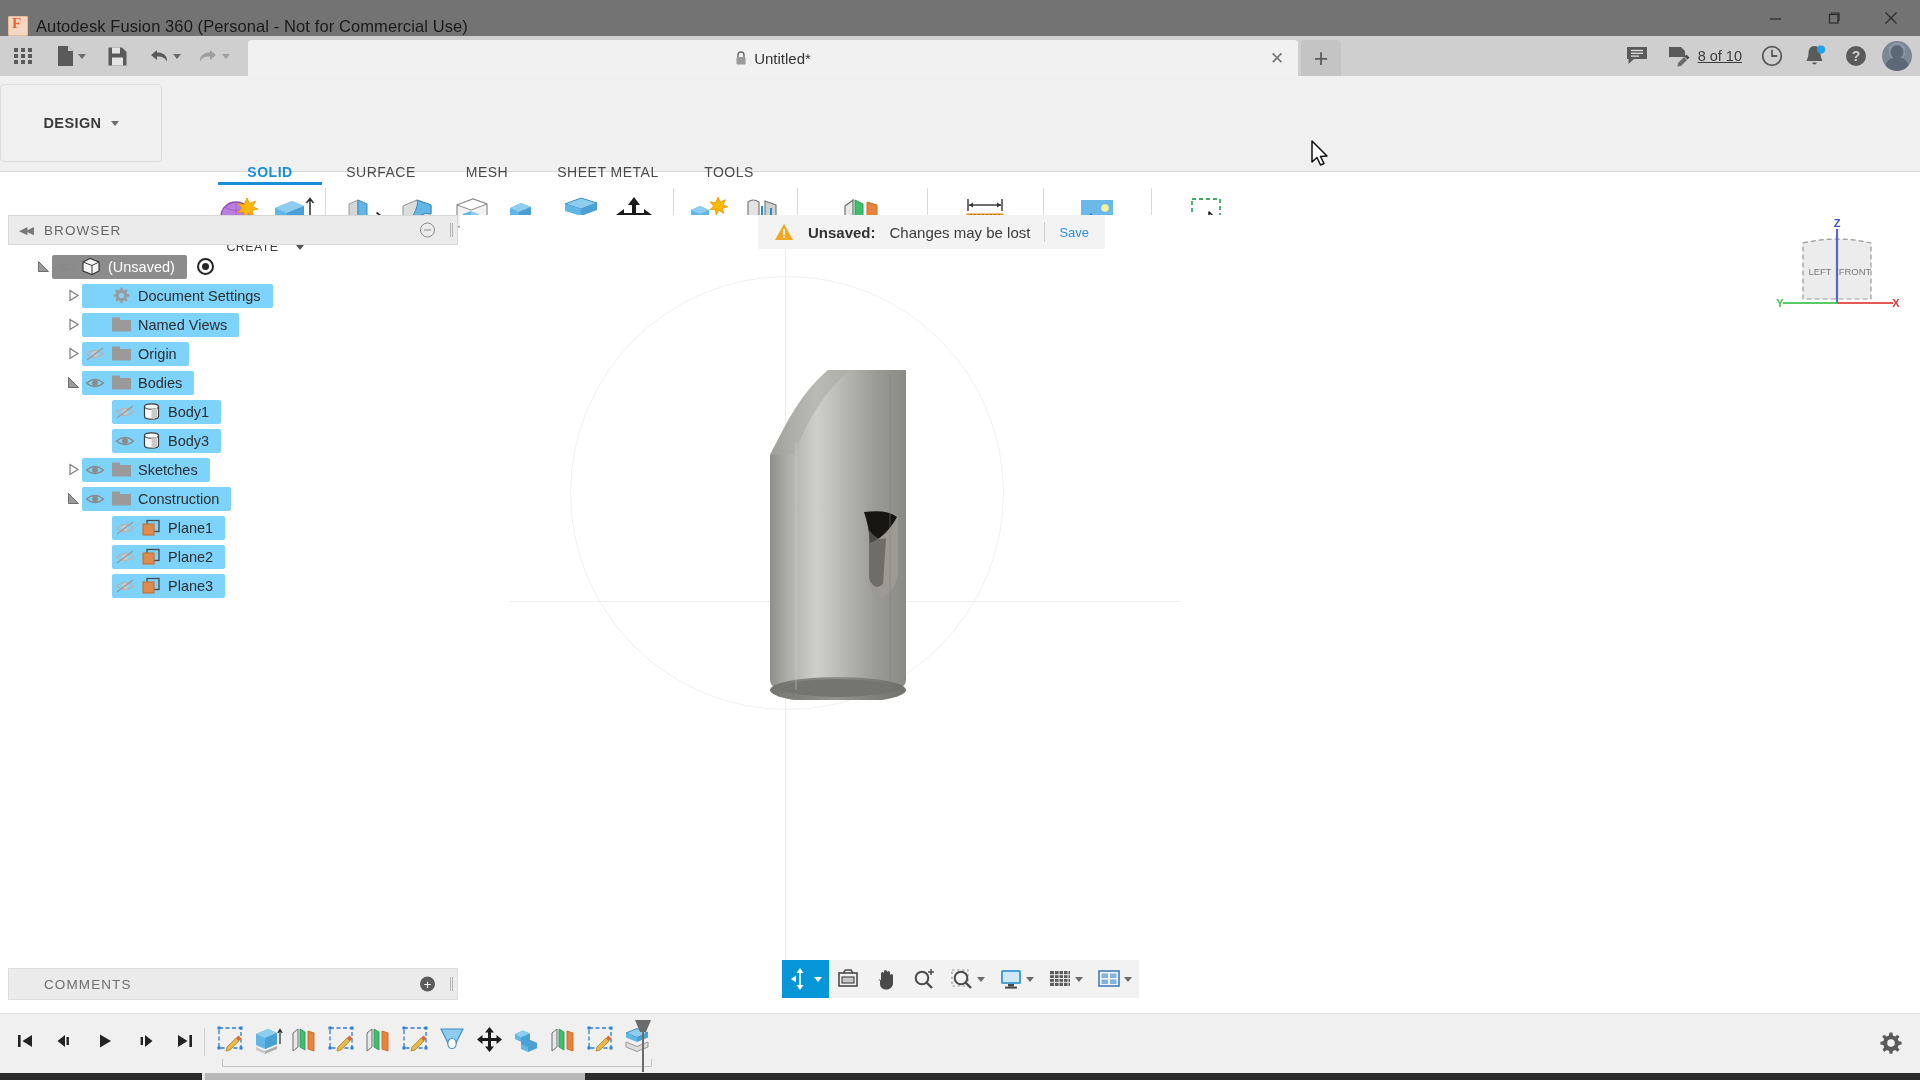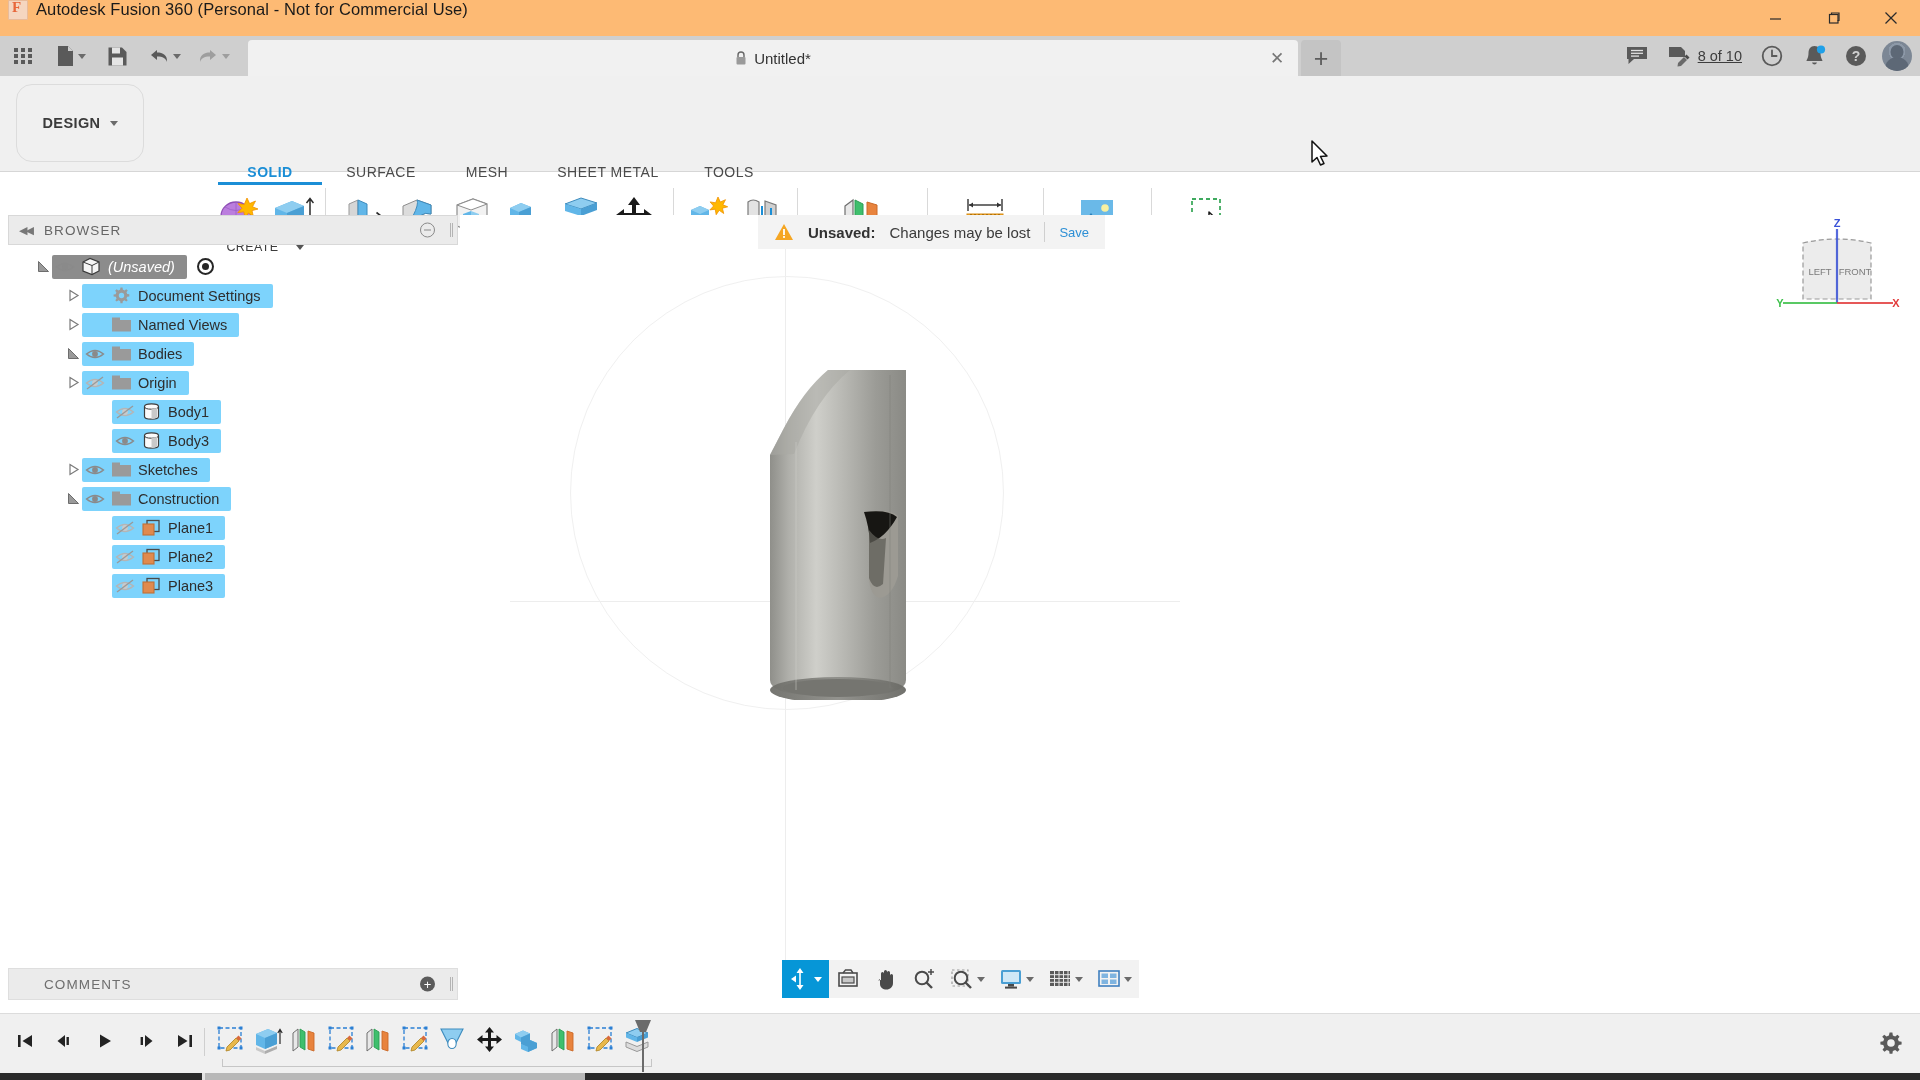--- a/index.html
+++ b/index.html
@@ -7,21 +7,21 @@
     width: 1920px; height: 1080px;
     font-family: "Liberation Sans", sans-serif;
     background: #fff; overflow: hidden;
     -webkit-font-smoothing: antialiased;
   }
   #app { position: relative; width: 1920px; height: 1080px; }
 
   
   .titlebar {
     position: absolute; top: 0; left: 0; width: 1920px; height: 36px;
-    background: #fdba74; display: flex; align-items: flex-start;
+    background: #737373; display: flex; align-items: flex-end;
   }
   .tb-logo {
     width: 20px; height: 20px; margin-left: 8px; margin-right: 8px;
     background: #f5d6c0; border: 1px solid #e8bb9b; position: relative;
     border-radius: 1px;
   }
   .tb-logo::before {
     content: "F"; position: absolute; left: 3px; top: -2px;
     font-size: 15px; font-weight: bold; color: #e8663a;
     font-family: "Liberation Serif", serif;
@@ -77,22 +77,22 @@
     content:""; position:absolute; left:50%; top:14%; transform: translateX(-50%);
     width: 13px; height: 14px; border-radius: 50%; background: #5d6876; z-index: 2;
   }
 
   
   .ribbon {
     position: absolute; top: 76px; left: 0; width: 1920px; height: 96px;
     background: #f0f0f0; border-bottom: 1px solid #d6d6d6;
   }
   .wsbox {
-    position: absolute; left: 16px; top: 8px; width: 128px; height: 78px;
-    background: #f0f0f0; border: 1px solid #dcdcdc; border-radius: 16px;
+    position: absolute; left: 0; top: 8px; width: 162px; height: 78px;
+    background: #f0f0f0; border: 1px solid #dcdcdc; border-radius: 4px;
     display: flex; align-items: center; justify-content: center; gap: 6px;
   }
   .wsbox-label { font-size: 14.5px; font-weight: bold; color: #3b3b3b; letter-spacing: 0.4px; }
   .ribtabs { position: absolute; left: 215px; top: 88px; display: flex; gap: 1px; }
   .ribtab {
     font-size: 14px; color: #4a4a4a; letter-spacing: 0.5px; text-align: center;
     padding: 0 6px; position: relative; padding-bottom: 5px;
   }
   .ribtab.active { color: #1b8ed6; font-weight: bold; }
   .ribtab.active::after {
@@ -124,21 +124,21 @@
   .panel-dot::after { content:""; width:7px; height:1.6px; background:#8a8a8a; }
   .grip { position:absolute; right: 4px; top: 50%; transform: translateY(-50%);
           width: 3px; height: 14px; border-left: 1px solid #b4b4b4; border-right: 1px solid #b4b4b4;}
 
   .tree { position: absolute; left: 8px; top: 252px; width: 450px; }
   .tnode {
     display: flex; align-items: center; height: 29px; font-size: 14.5px; color: #2e2e2e;
     position: relative;
   }
   .tnode-hl { background: #7dd3fc; border-radius: 2px; display:flex; align-items:center; height:24px; padding-right: 12px; }
-  .tnode-hl.sel { background: #8c8c8c; color: #fff; font-style: italic; }
+  .tnode-hl.sel { background: #8c8c8c; color: #fff; }
   .tri { width: 18px; display: flex; align-items: center; justify-content: center; }
   .eye { width: 26px; display: flex; align-items: center; justify-content: center; }
   .tico { width: 26px; display: flex; align-items: center; justify-content: center; margin-right: 4px;}
   .tlabel { white-space: nowrap; }
   .radio-mark {
     width: 17px; height: 17px; border-radius: 50%; border: 2px solid #262626;
     display: flex; align-items: center; justify-content: center; margin-left: 10px; background:#fff;
   }
   .radio-mark::after { content:""; width:7px; height:7px; border-radius:50%; background:#262626; }
 
@@ -619,61 +619,61 @@
               <rect x="1" y="4" width="19" height="11.5" fill="#9a9a9a"></rect>
             </svg>
           </span>
           <span class="tlabel">Named Views</span>
         </span>
       </div>
       <div class="tnode">
         <span style="display:inline-block;width:56px"></span>
         <span class="tri">
           <svg width="13" height="13" viewBox="0 0 13 13">
-            <path d="M1.5 11.5 L11.5 11.5 L1.5 1.5 Z" fill="#9a9a9a" stroke="#6d6d6d" stroke-width="1"></path>
-          </svg>
-        </span>
-        <span class="tnode-hl">
-          <span class="eye">
-            <svg width="20" height="16" viewBox="0 0 20 16">
-              <path d="M1.5 8 Q10 0.8 18.5 8 Q10 15.2 1.5 8 Z" fill="none" stroke="#8a8a8a" stroke-width="1.4"></path>
-              <circle cx="10" cy="8" r="2.9" fill="#8a8a8a"></circle>
-            </svg>
-          </span>
-          <span class="tico">
-            <svg width="21" height="17" viewBox="0 0 21 17">
-              <rect x="1" y="1.5" width="8" height="2.5" fill="#9a9a9a"></rect>
-              <rect x="1" y="4" width="19" height="11.5" fill="#9a9a9a"></rect>
-            </svg>
-          </span>
-          <span class="tlabel">Bodies</span>
-        </span>
-      </div>
-      <div class="tnode">
-        <span style="display:inline-block;width:56px"></span>
-        <span class="tri">
-          <svg width="13" height="13" viewBox="0 0 13 13">
             <path d="M3 1.5 L11 6.5 L3 11.5 Z" fill="#ffffff" stroke="#7a7a7a" stroke-width="1.2"></path>
           </svg>
         </span>
         <span class="tnode-hl">
           <span class="eye">
             <svg width="20" height="16" viewBox="0 0 20 16">
               <path d="M1.5 8 Q10 0.8 18.5 8 Q10 15.2 1.5 8 Z" fill="none" stroke="#b5b5b5" stroke-width="1.4"></path>
               <circle cx="10" cy="8" r="2.9" fill="#c9c9c9"></circle>
               <line x1="2" y1="14" x2="18" y2="2" stroke="#9a9a9a" stroke-width="1.4"></line>
             </svg>
           </span>
           <span class="tico">
             <svg width="21" height="17" viewBox="0 0 21 17">
               <rect x="1" y="1.5" width="8" height="2.5" fill="#9a9a9a"></rect>
               <rect x="1" y="4" width="19" height="11.5" fill="#9a9a9a"></rect>
             </svg>
           </span>
           <span class="tlabel">Origin</span>
+        </span>
+      </div>
+      <div class="tnode">
+        <span style="display:inline-block;width:56px"></span>
+        <span class="tri">
+          <svg width="13" height="13" viewBox="0 0 13 13">
+            <path d="M1.5 11.5 L11.5 11.5 L1.5 1.5 Z" fill="#9a9a9a" stroke="#6d6d6d" stroke-width="1"></path>
+          </svg>
+        </span>
+        <span class="tnode-hl">
+          <span class="eye">
+            <svg width="20" height="16" viewBox="0 0 20 16">
+              <path d="M1.5 8 Q10 0.8 18.5 8 Q10 15.2 1.5 8 Z" fill="none" stroke="#8a8a8a" stroke-width="1.4"></path>
+              <circle cx="10" cy="8" r="2.9" fill="#8a8a8a"></circle>
+            </svg>
+          </span>
+          <span class="tico">
+            <svg width="21" height="17" viewBox="0 0 21 17">
+              <rect x="1" y="1.5" width="8" height="2.5" fill="#9a9a9a"></rect>
+              <rect x="1" y="4" width="19" height="11.5" fill="#9a9a9a"></rect>
+            </svg>
+          </span>
+          <span class="tlabel">Bodies</span>
         </span>
       </div>
       <div class="tnode">
         <span style="display:inline-block;width:86px"></span>
         <span class="tri"></span>
         <span class="tnode-hl">
           <span class="eye">
             <svg width="20" height="16" viewBox="0 0 20 16">
               <path d="M1.5 8 Q10 0.8 18.5 8 Q10 15.2 1.5 8 Z" fill="none" stroke="#b5b5b5" stroke-width="1.4"></path>
               <circle cx="10" cy="8" r="2.9" fill="#c9c9c9"></circle>

